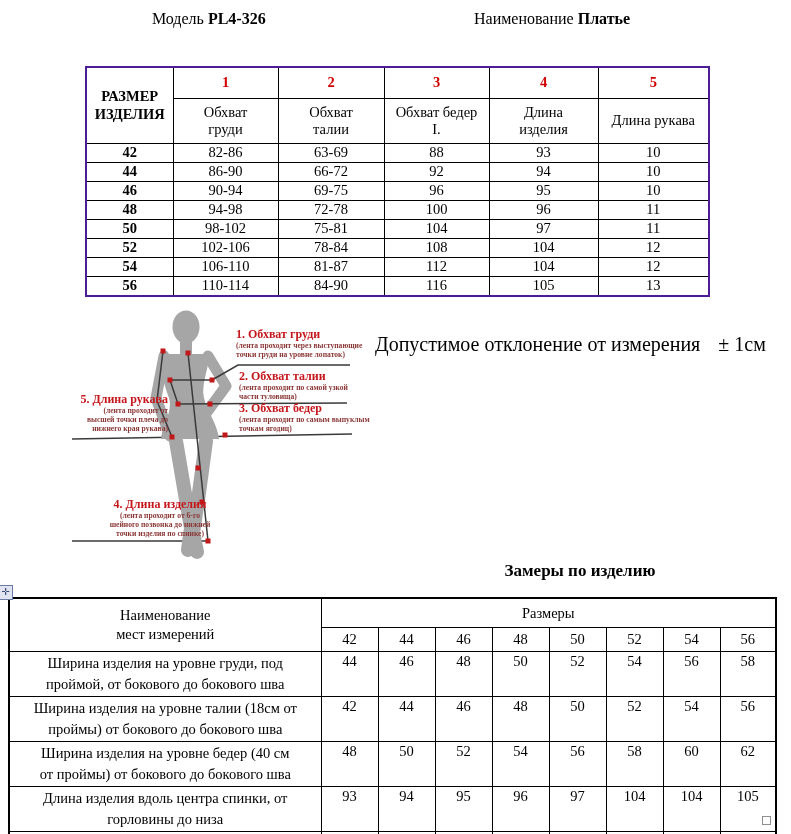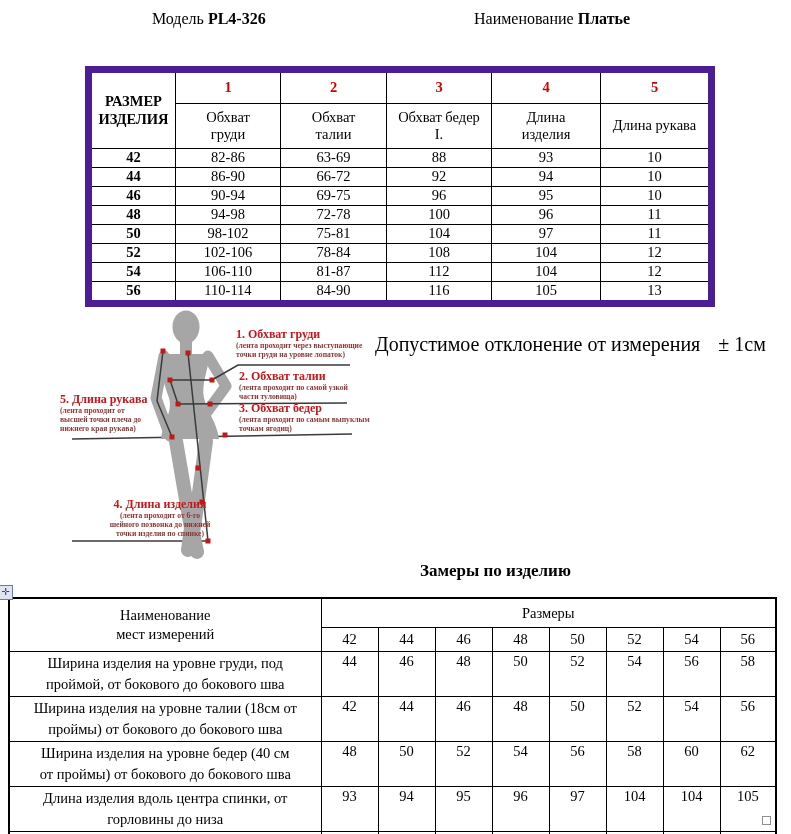--- a/index.html
+++ b/index.html
@@ -12,21 +12,21 @@
 
   
   .doc-header{top:10px;left:0;width:756px;height:24px;font-size:16px;}
   .hdr-model{position:absolute;left:152px;top:0;}
   .hdr-name{position:absolute;left:474px;top:0;}
   .bold{font-weight:bold;}
 
   
   table{border-collapse:collapse;table-layout:fixed;}
   td{border:1px solid #000;overflow:hidden;}
-  .t1{left:85px;top:66px;width:623px;border:7px solid #4c1d95;}
+  .t1{left:85px;top:66px;width:623px;border:2px solid #4c1d95;}
   .t1 td{text-align:center;vertical-align:middle;padding:0 2px;font-size:14.5px;line-height:1.2;}
   .t1-corner{font-weight:bold;font-size:15px;line-height:1.3;}
   .t1-num{color:#d10000;font-weight:bold;font-size:20px;height:30px;font-family:"Liberation Serif",serif;}
   .t1-collabel{height:44px;font-size:14.5px;}
   .t1 tbody td{height:18px;}
   .t1 .size-cell{font-weight:bold;}
 
   .t2{left:8px;top:597px;width:767px;border:2px solid #000;}
   .t2 td{font-size:14.5px;}
   .t2-corner{text-align:center;vertical-align:middle;line-height:1.3;}
@@ -40,27 +40,27 @@
 
   
   .diagram{left:60px;top:298px;width:320px;height:262px;}
   .diagram svg{position:absolute;left:0;top:0;}
   .ann{position:absolute;}
   .ann-title{color:#c5171c;font-weight:bold;font-size:12px;line-height:1.1;white-space:nowrap;}
   .ann-desc{color:#8c3838;font-size:7.6px;line-height:1.2;font-weight:bold;}
   .ann1{left:176px;top:30px;width:160px;}
   .ann2{left:179px;top:72px;width:160px;}
   .ann3{left:179px;top:104px;width:165px;}
-  .ann5{left:0px;top:95px;width:108px;text-align:left;}
+  .ann5{left:0px;top:95px;width:108px;text-align:right;}
   .ann4{left:33px;top:200px;width:134px;text-align:center;}
 
   .tolerance{left:375px;top:333px;width:400px;font-size:20px;white-space:nowrap;}
   .tolerance .tol-val{margin-left:18px;}
 
-  .section-title{left:420px;top:561px;width:320px;text-align:left;font-weight:bold;font-size:17px;}
+  .section-title{left:420px;top:561px;width:320px;text-align:center;font-weight:bold;font-size:17px;}
 
   
   .move-handle{left:-2px;top:585px;width:13px;height:13px;border:1px solid #6b7aa8;
     background:#dfe4f0;color:#3a4a7a;font-size:10px;line-height:12px;text-align:center;
     font-family:"DejaVu Sans",sans-serif;}
   .resize-handle{left:762px;top:816px;width:7px;height:7px;border:1px solid #8f8f8f;background:#fff;}
 </style>
 </head>
 <body>
 

